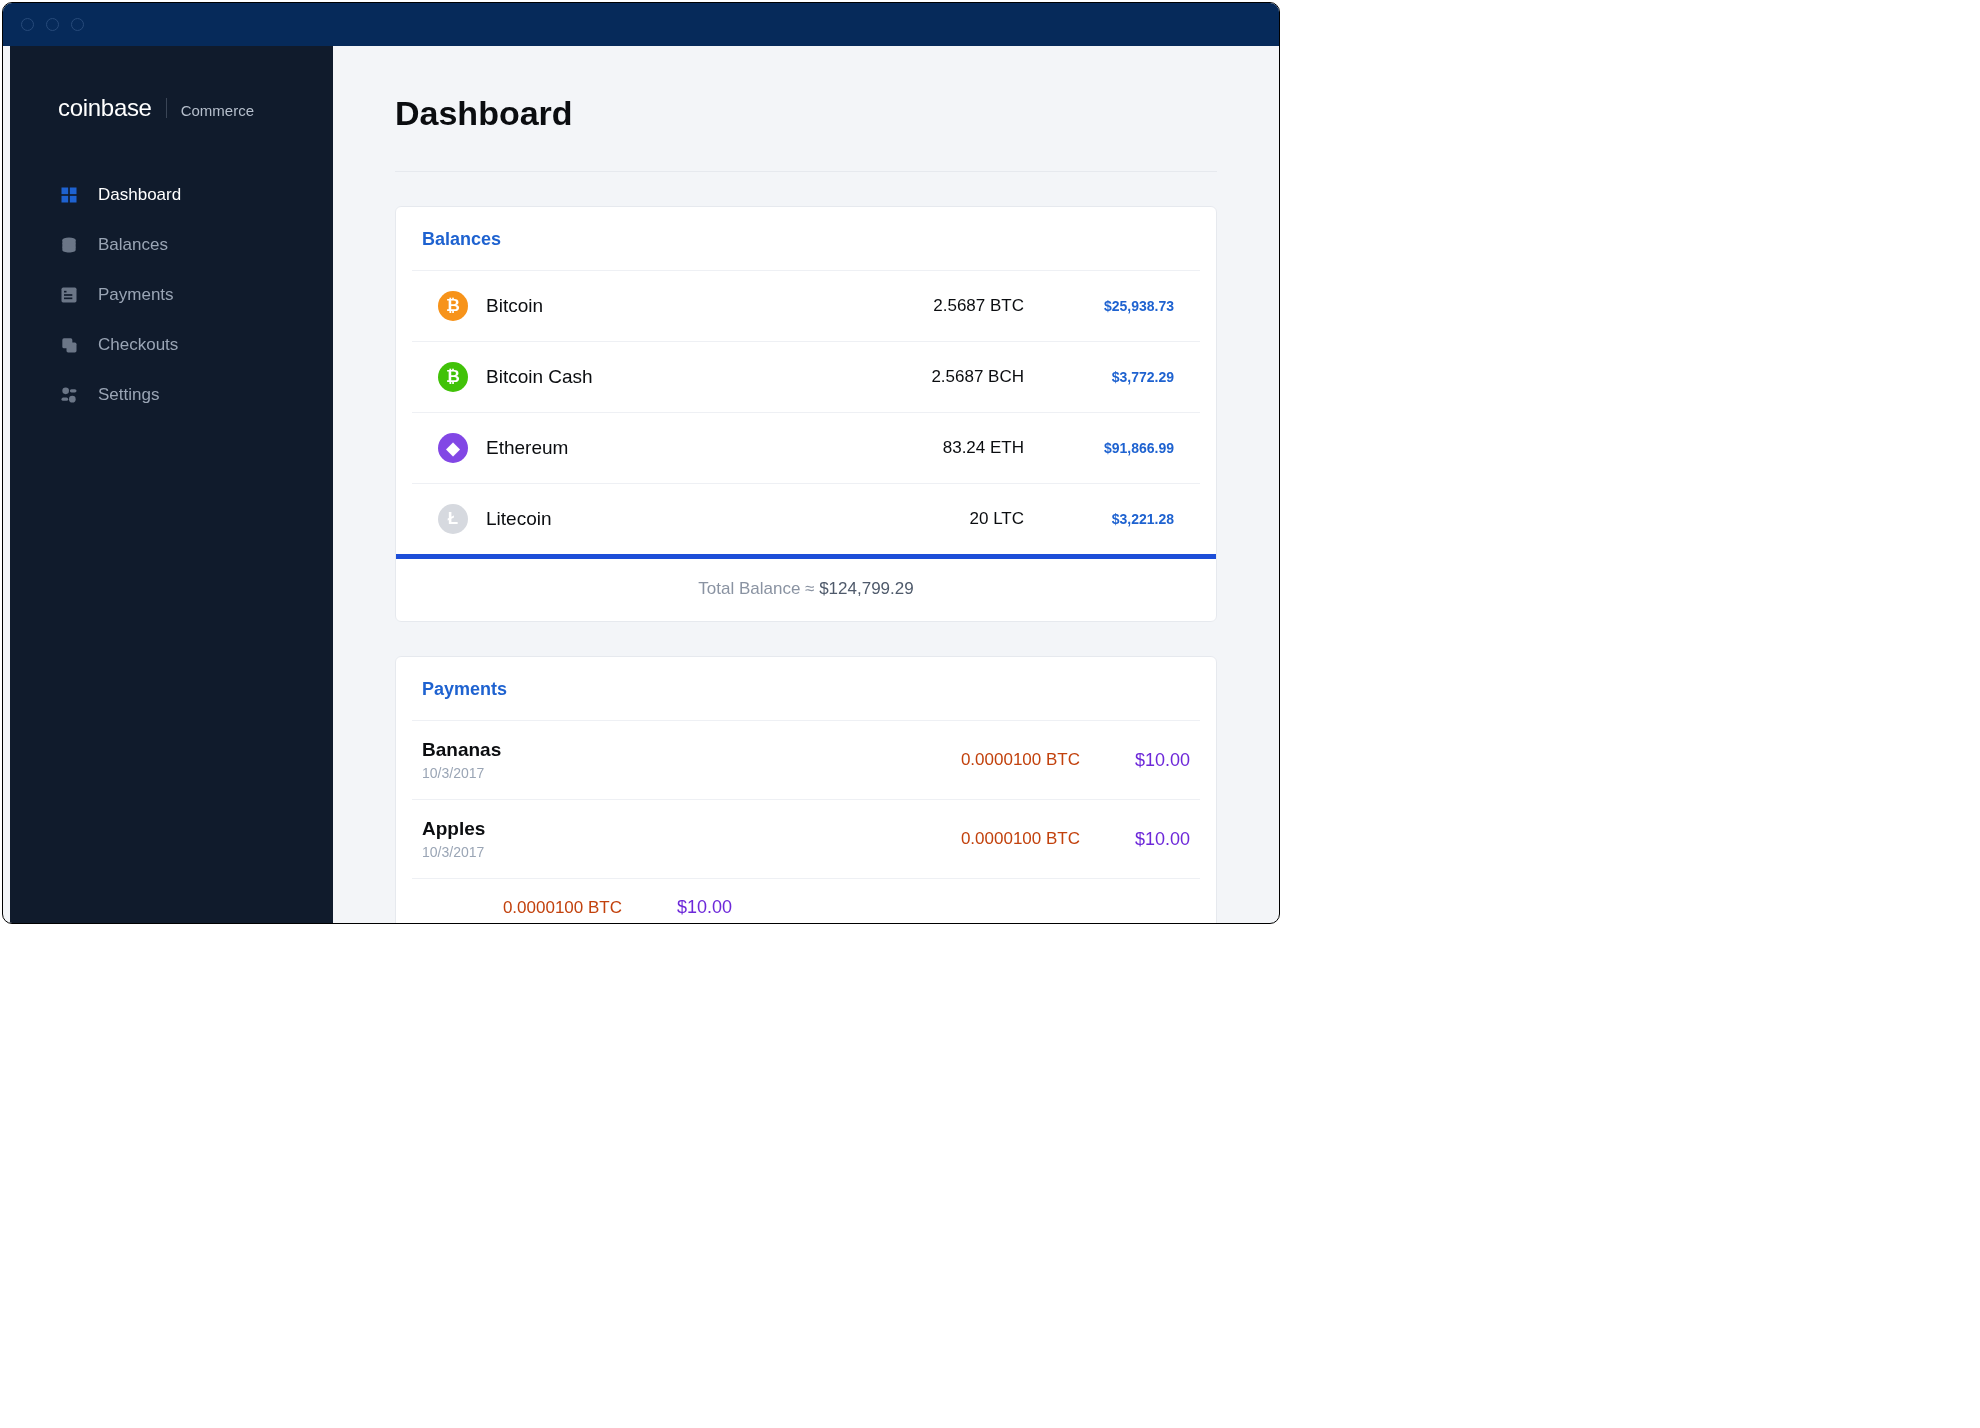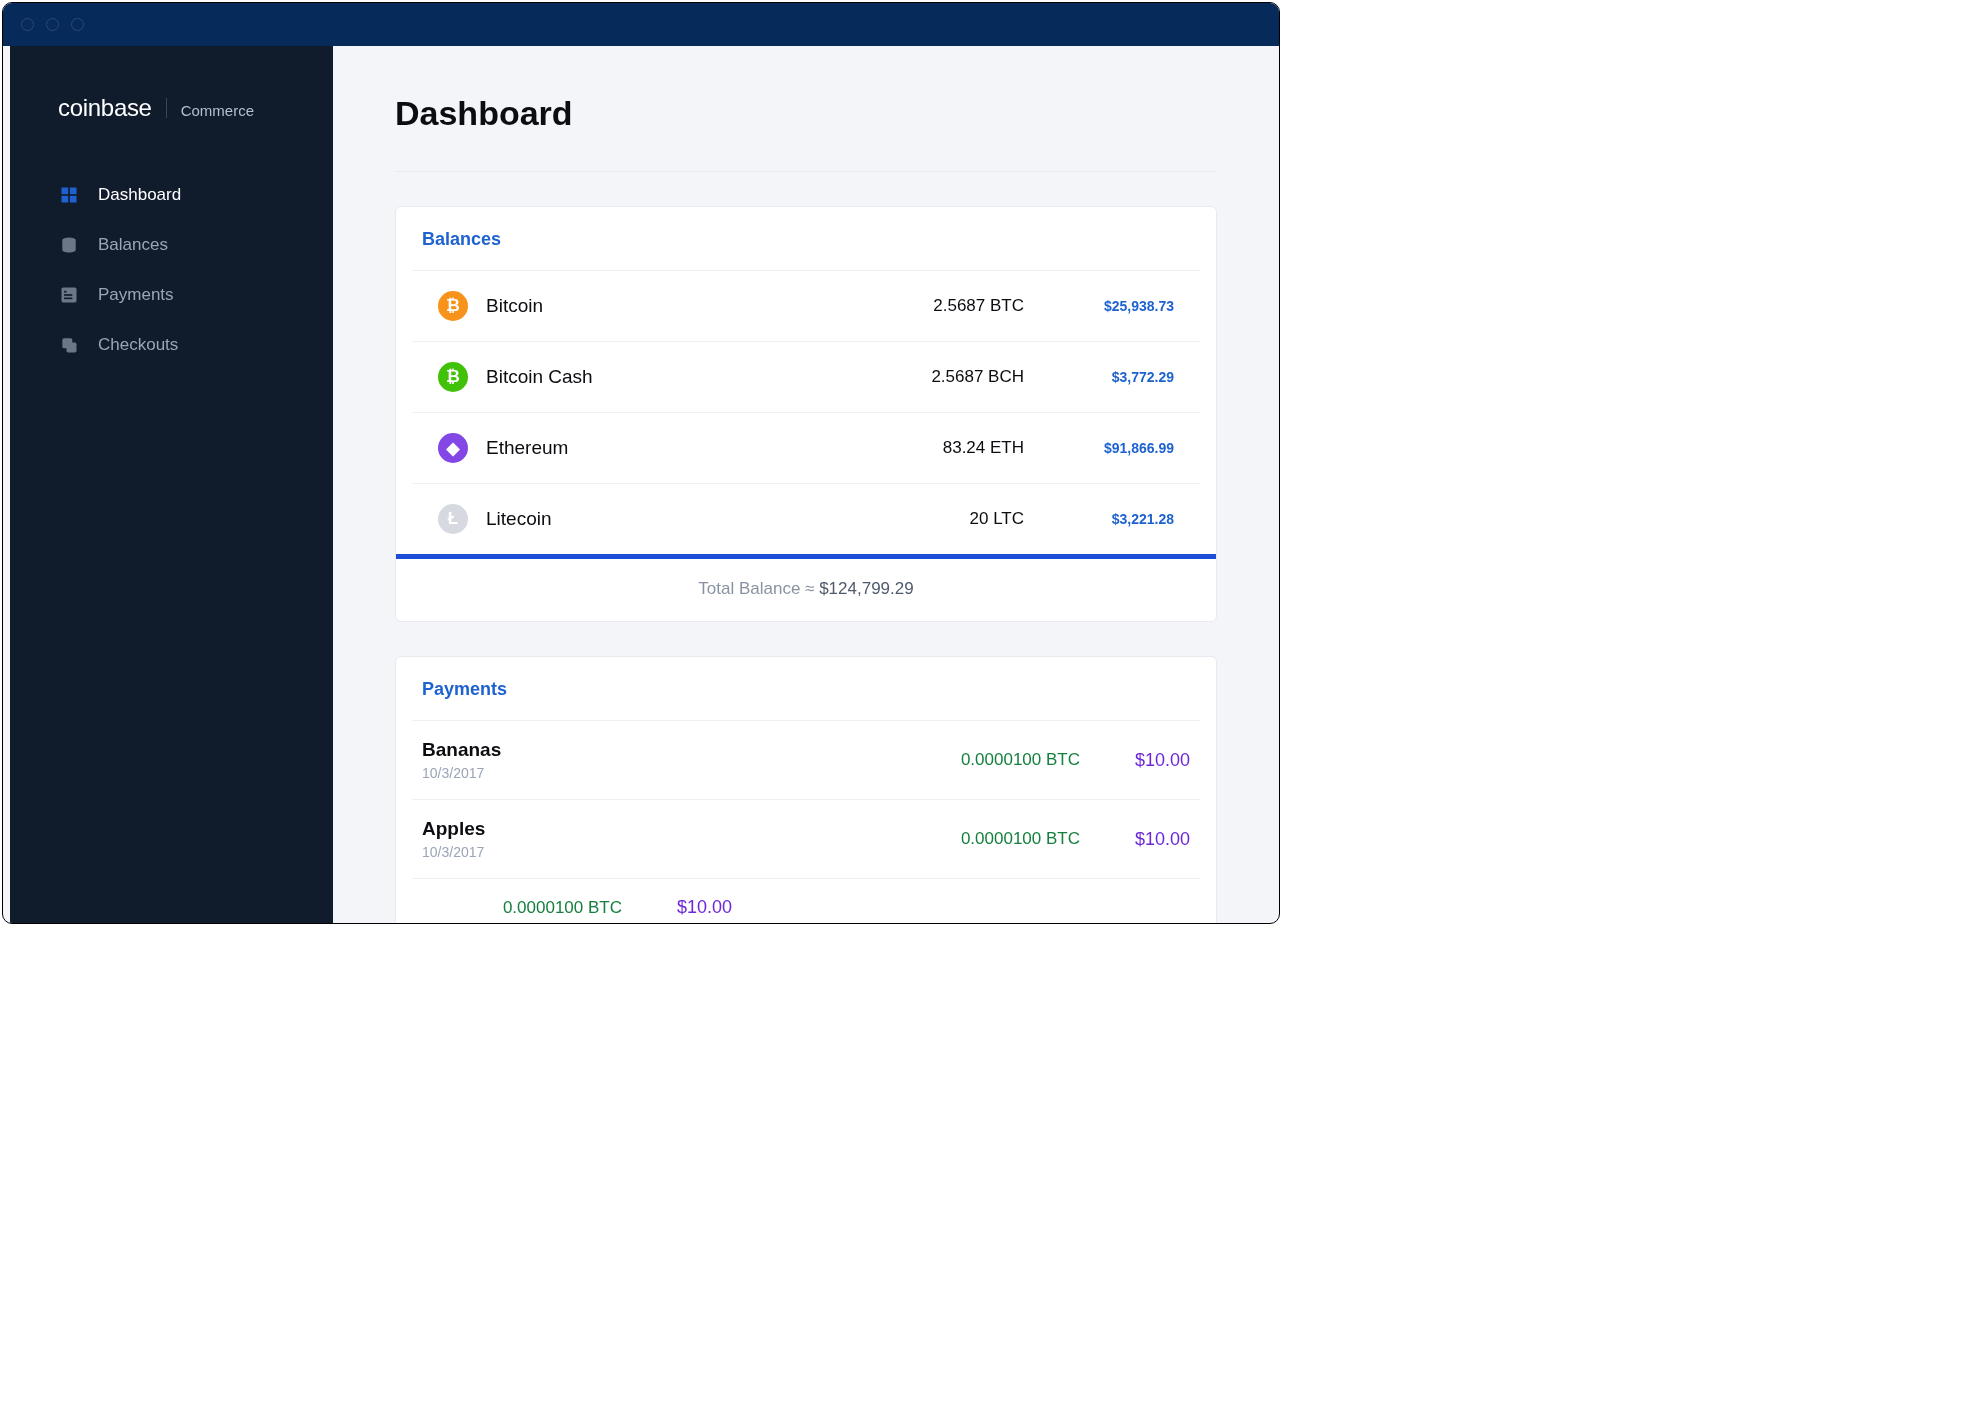--- a/index.html
+++ b/index.html
@@ -135,21 +135,21 @@
     display: flex;
     align-items: center;
     padding: 18px 10px;
     margin: 0 16px;
     border-top: 1px solid #eef0f4;
   }
   .pay-row:first-of-type { border-top: 1px solid #eef0f4; }
   .pay-left { flex: 1; }
   .pay-name { font-size: 19px; color: #0b0d10; font-weight: 700;}
   .pay-date { font-size: 14px; color: #9aa5b5; margin-top: 4px;}
-  .pay-amount { font-size: 17px; color: #15803d; font-weight: 500; width: 200px; text-align: right;}
+  .pay-amount { font-size: 17px; color: #c2410c; font-weight: 500; width: 200px; text-align: right;}
   .pay-usd { font-size: 18px; color: #6d28d9; font-weight: 500; width: 110px; text-align: right;}
 </style>
 </head>
 <body>
 
 <div class="window">
   <div class="titlebar">
     <div class="tl-dot"></div>
     <div class="tl-dot"></div>
     <div class="tl-dot"></div>
@@ -197,20 +197,31 @@
           </div>
           <div class="nav-item">
             <span class="nav-icon">
               <svg viewBox="0 0 24 24" width="20" height="20">
                 <rect x="4" y="4" width="12" height="12" rx="2"></rect>
                 <rect x="9" y="9" width="12" height="12" rx="2"></rect>
               </svg>
             </span>
             <span>Checkouts</span>
           </div>
+          <div class="nav-item">
+            <span class="nav-icon">
+              <svg viewBox="0 0 24 24" width="22" height="20">
+                <circle cx="8" cy="7" r="4"></circle>
+                <rect x="13" y="5" width="8" height="4" rx="2"></rect>
+                <rect x="3" y="15" width="8" height="4" rx="2"></rect>
+                <circle cx="16" cy="17" r="4"></circle>
+              </svg>
+            </span>
+            <span>Settings</span>
+          </div>
         </nav>
     </aside>
     <main class="main">
       <h1 class="page-title">Dashboard</h1>
 
       <section class="card">
         <div class="card-title">Balances</div>
         <div id="balances-list">
             <div class="bal-row">
               <div class="coin-icon" style="background:#f7931a">₿</div>

